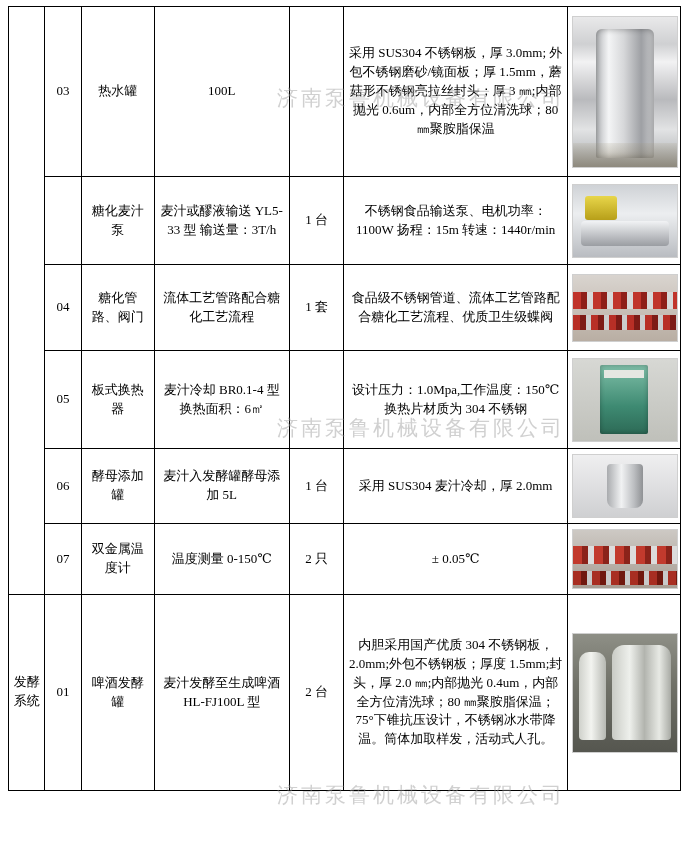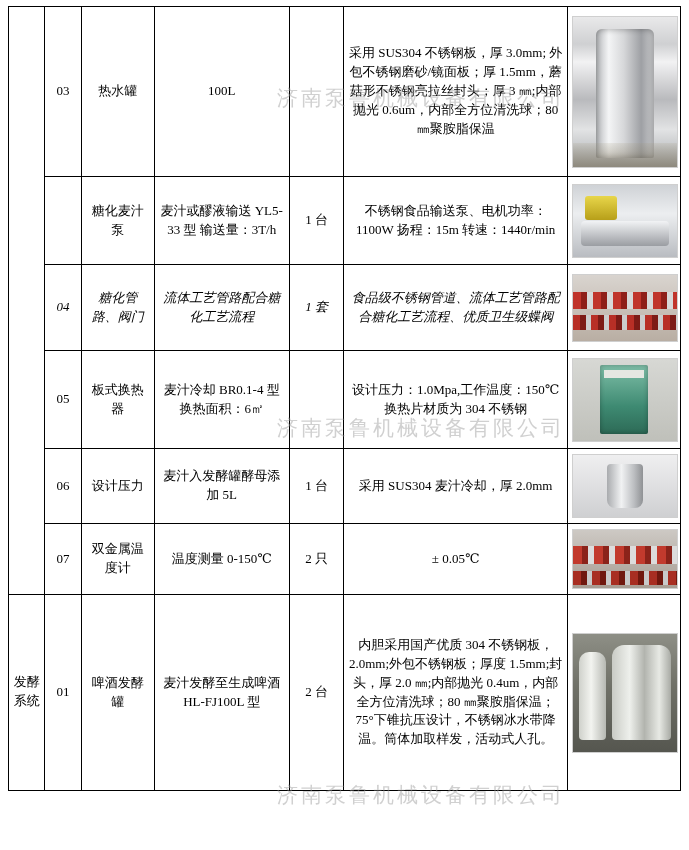--- a/index.html
+++ b/index.html
@@ -239,21 +239,21 @@
         <td></td>
         <td>糖化麦汁泵</td>
         <td>麦汁或醪液输送 YL5-33 型 输送量：3T/h</td>
         <td>1 台</td>
         <td class="desc-cell">不锈钢食品输送泵、电机功率：1100W 扬程：15m 转速：1440r/min</td>
         <td class="img-cell">
           <span class="photo pump"></span>
         </td>
       </tr>
 
-      <tr style="height:86px;font-style:italic;">
+      <tr style="height:86px;">
         <td>04</td>
         <td>糖化管路、阀门</td>
         <td>流体工艺管路配合糖化工艺流程</td>
         <td>1 套</td>
         <td class="desc-cell">食品级不锈钢管道、流体工艺管路配合糖化工艺流程、优质卫生级蝶阀</td>
         <td class="img-cell">
           <span class="photo valves"></span>
         </td>
       </tr>
 
@@ -263,21 +263,21 @@
         <td>麦汁冷却 BR0.1-4 型 换热面积：6㎡</td>
         <td></td>
         <td class="desc-cell">设计压力：1.0Mpa,工作温度：150℃ 换热片材质为 304 不锈钢</td>
         <td class="img-cell">
           <span class="photo heat-ex"></span>
         </td>
       </tr>
 
       <tr style="height:72px;">
         <td>06</td>
-        <td>设计压力</td>
+        <td>酵母添加罐</td>
         <td>麦汁入发酵罐酵母添加 5L</td>
         <td>1 台</td>
         <td class="desc-cell">采用 SUS304 麦汁冷却，厚 2.0mm</td>
         <td class="img-cell">
           <span class="photo small-tank"></span>
         </td>
       </tr>
 
       <tr style="height:68px;">
         <td>07</td>

